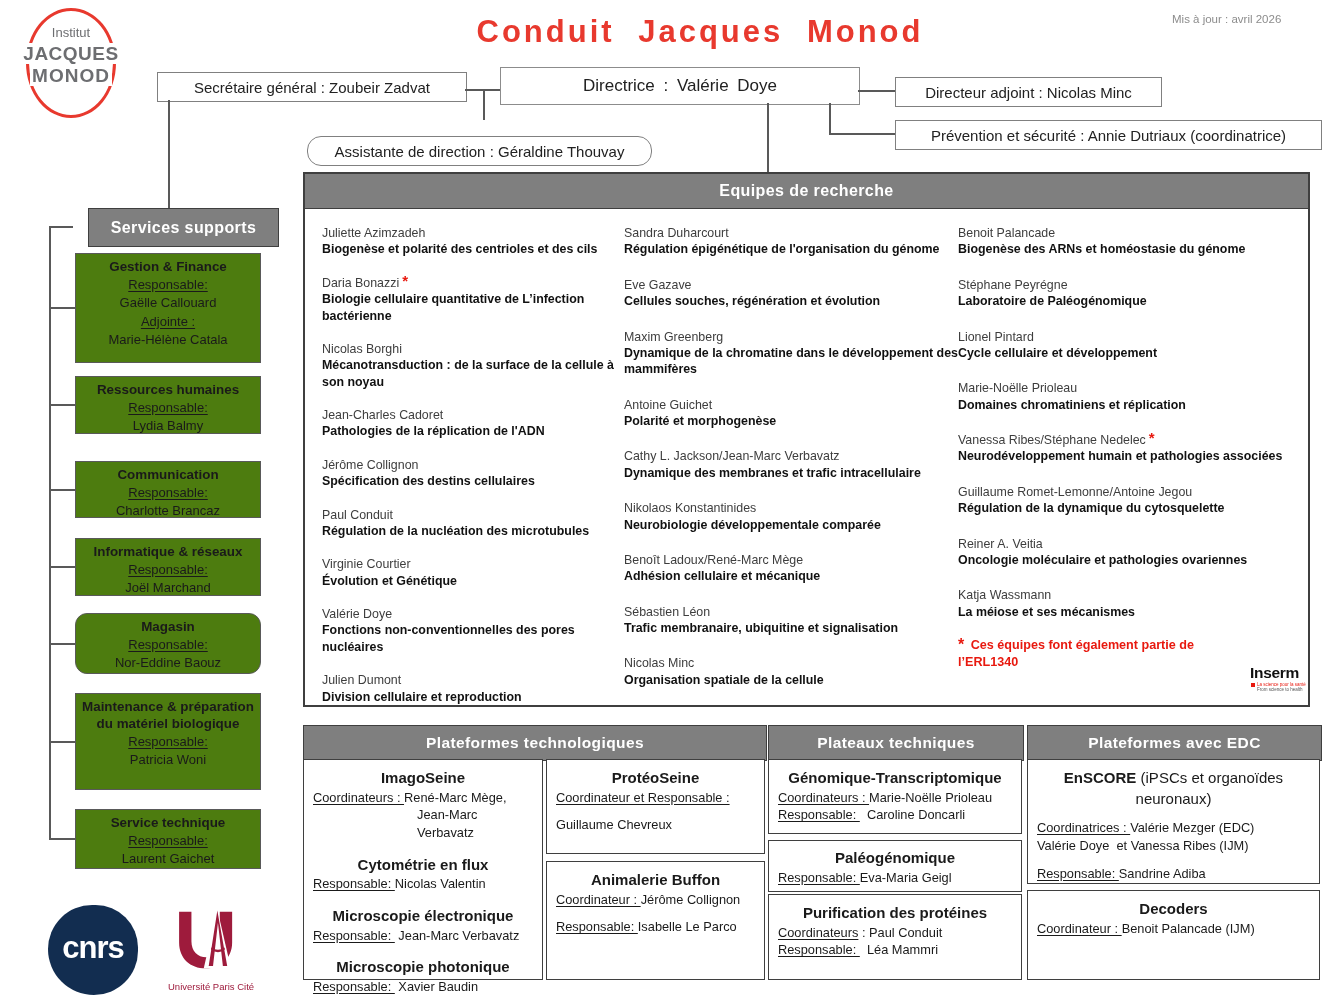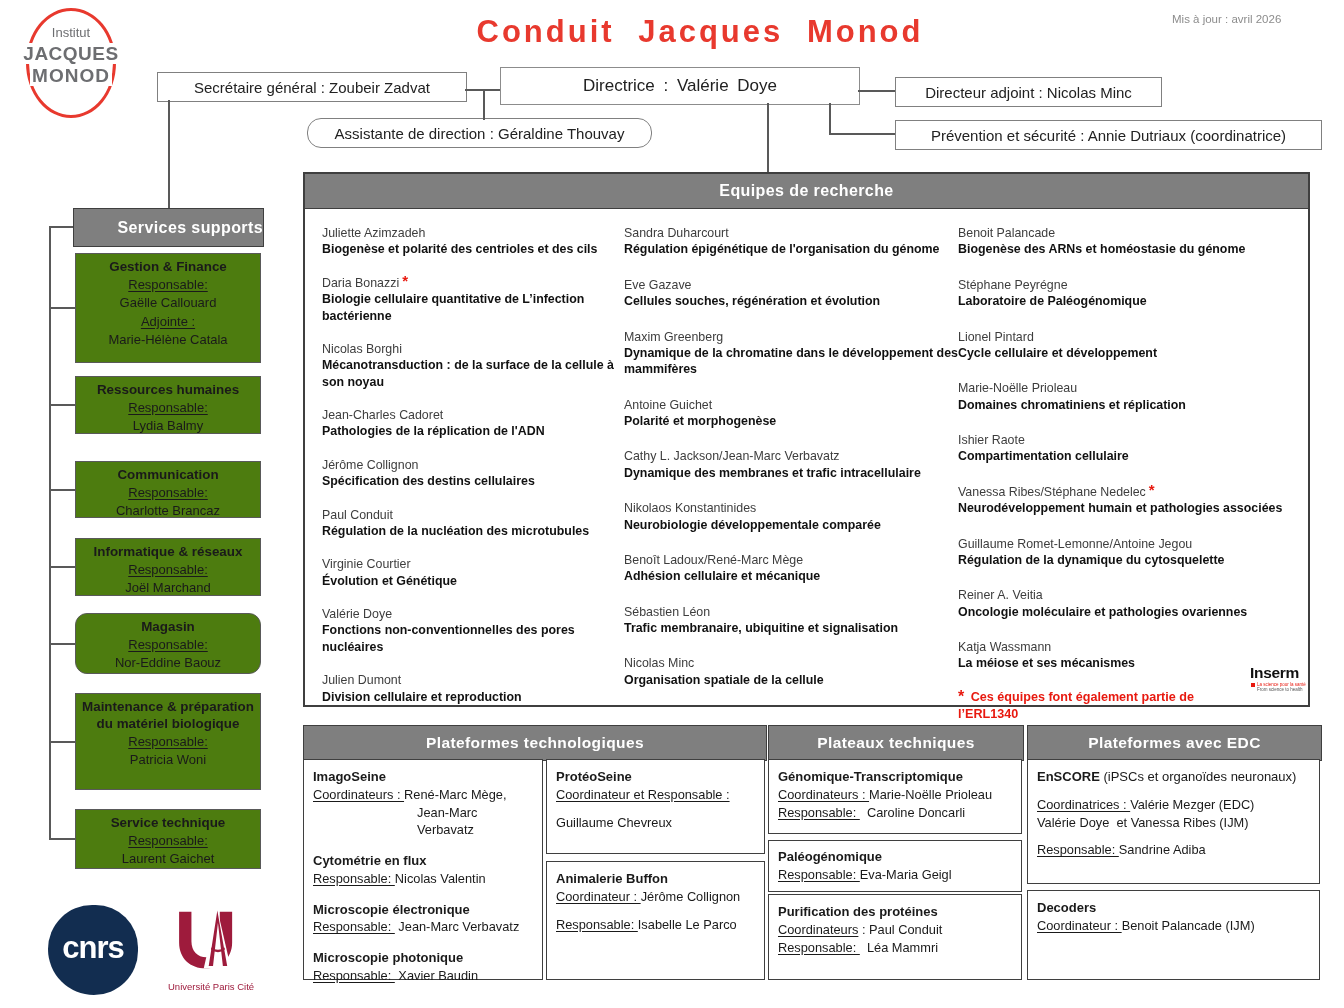--- a/index.html
+++ b/index.html
@@ -52,21 +52,21 @@
   
   .inserm{position:absolute;left:945px;top:491px;width:60px;}
   .inserm-name{font-weight:bold;font-size:15.5px;color:#111;letter-spacing:-.3px;line-height:1;}
   .inserm-tags{display:flex;align-items:flex-start;margin-top:1px;}
   .inserm-dot{width:4px;height:4px;background:#e8190f;margin:1px 2px 0 1px;flex:none;}
   .inserm-tag{font-size:4.5px;line-height:1.3;color:#e8190f;white-space:nowrap;}
   .inserm-tag2{color:#555;}
   
   .pbox{position:absolute;background:#fff;border:1.5px solid #3f3f3f;box-sizing:border-box;
         padding:8px 9px;font-size:12.8px;line-height:1.38;}
-  .pf-title{font-weight:bold;font-size:13px;}
+  .pf-title{font-weight:bold;font-size:15px;text-align:center;}
   .pf-title-suffix{font-weight:normal;}
   .pf-line{white-space:pre-wrap;}
   .pf-line .u{text-decoration:underline;text-underline-offset:2px;}
   .pf-line[data-indent]{padding-left:104px;}
   .pf-line[data-gap]{margin-top:10px;}
   .pf-group + .pf-group{margin-top:13px;}
   
   .cnrs{position:absolute;left:48px;top:905px;width:90px;height:90px;border-radius:50% 48% 50% 52%;
         background:#122d50;display:flex;align-items:center;justify-content:center;}
   .cnrs-text{color:#fff;font-weight:bold;font-size:31px;letter-spacing:-1px;padding-bottom:4px;}
@@ -84,41 +84,41 @@
     <div class="ijm-txt ijm-l2"><span>JACQUES</span></div>
     <div class="ijm-txt ijm-l3"><span>MONOD</span></div>
   </div>
 
   <div class="main-title">Conduit Jacques Monod</div>
   <div class="updated">Mis à jour : avril 2026</div>
 
   <div class="dbox main" style="left:500px;top:67px;width:358px;height:36px;"><span>Directrice : Valérie Doye</span></div>
   <div class="dbox" style="left:157px;top:72px;width:308px;height:28px;"><span>Secrétaire général : Zoubeir Zadvat</span></div>
   <div class="dbox" style="left:895px;top:77px;width:265px;height:28px;"><span>Directeur adjoint : Nicolas Minc</span></div>
-  <div class="dbox" style="left:307px;top:118px;width:343px;height:28px;border-radius:14px;"><span>Assistante de direction : Géraldine Thouvay</span></div>
+  <div class="dbox" style="left:307px;top:136px;width:343px;height:28px;border-radius:14px;"><span>Assistante de direction : Géraldine Thouvay</span></div>
   <div class="dbox" style="left:895px;top:120px;width:425px;height:28px;"><span>Prévention et sécurité : Annie Dutriaux (coordinatrice)</span></div>
 
   <div class="line" style="left:465px;top:89px;width:35px;height:1.5px;"></div>
   <div class="line" style="left:483px;top:89px;width:1.5px;height:31px;"></div>
   <div class="line" style="left:858px;top:90px;width:37px;height:1.5px;"></div>
   <div class="line" style="left:829px;top:103px;width:1.5px;height:31px;"></div>
   <div class="line" style="left:829px;top:133px;width:66px;height:1.5px;"></div>
   <div class="line" style="left:767px;top:103px;width:1.5px;height:69px;"></div>
   <div class="line" style="left:168px;top:100px;width:1.5px;height:108px;"></div>
   <div class="line" style="left:49px;top:226px;width:1.5px;height:613px;"></div>
   <div class="line" style="left:49px;top:226px;width:24px;height:1.5px;"></div>
   <div class="line" style="left:49px;top:307px;width:26px;height:1.5px;"></div>
   <div class="line" style="left:49px;top:404px;width:26px;height:1.5px;"></div>
   <div class="line" style="left:49px;top:489px;width:26px;height:1.5px;"></div>
   <div class="line" style="left:49px;top:566px;width:26px;height:1.5px;"></div>
   <div class="line" style="left:49px;top:643px;width:26px;height:1.5px;"></div>
   <div class="line" style="left:49px;top:741px;width:26px;height:1.5px;"></div>
   <div class="line" style="left:49px;top:838px;width:26px;height:1.5px;"></div>
 
-  <div class="ghead" style="left:73px;top:208px;width:189px;height:37px;font-size:16px;justify-content:flex-end;">
+  <div class="ghead" style="left:88px;top:208px;width:189px;height:37px;font-size:16px;">
       <span>Services supports</span>
     </div>
 
   <div class="svc-box" style="top:253px;height:110px;">
     <div class="svc-title">Gestion &amp; Finance</div>
     <div>
         <div class="svc-row" data-u="1">Responsable:</div>
         <div class="svc-row">Gaëlle Callouard</div>
         <div class="svc-row" data-u="1">Adjointe :</div>
         <div class="svc-row">Marie-Hélène Catala</div>
@@ -261,24 +261,20 @@
               <div class="team-leader"><span>Stéphane Peyrégne</span><span class="star"></span></div>
               <div class="team-topic">Laboratoire de Paléogénomique</div>
             </div>
             <div class="team">
               <div class="team-leader"><span>Lionel Pintard</span><span class="star"></span></div>
               <div class="team-topic">Cycle cellulaire et développement</div>
             </div>
             <div class="team">
               <div class="team-leader"><span>Marie-Noëlle Prioleau</span><span class="star"></span></div>
               <div class="team-topic">Domaines chromatiniens et réplication</div>
-            </div>
-            <div class="team">
-              <div class="team-leader"><span>Ishier Raote</span><span class="star"></span></div>
-              <div class="team-topic">Compartimentation cellulaire</div>
             </div>
             <div class="team">
               <div class="team-leader"><span>Vanessa Ribes/Stéphane Nedelec</span><span class="star">*</span></div>
               <div class="team-topic">Neurodéveloppement humain et pathologies associées</div>
             </div>
             <div class="team">
               <div class="team-leader"><span>Guillaume Romet-Lemonne/Antoine Jegou</span><span class="star"></span></div>
               <div class="team-topic">Régulation de la dynamique du cytosquelette</div>
             </div>
             <div class="team">

